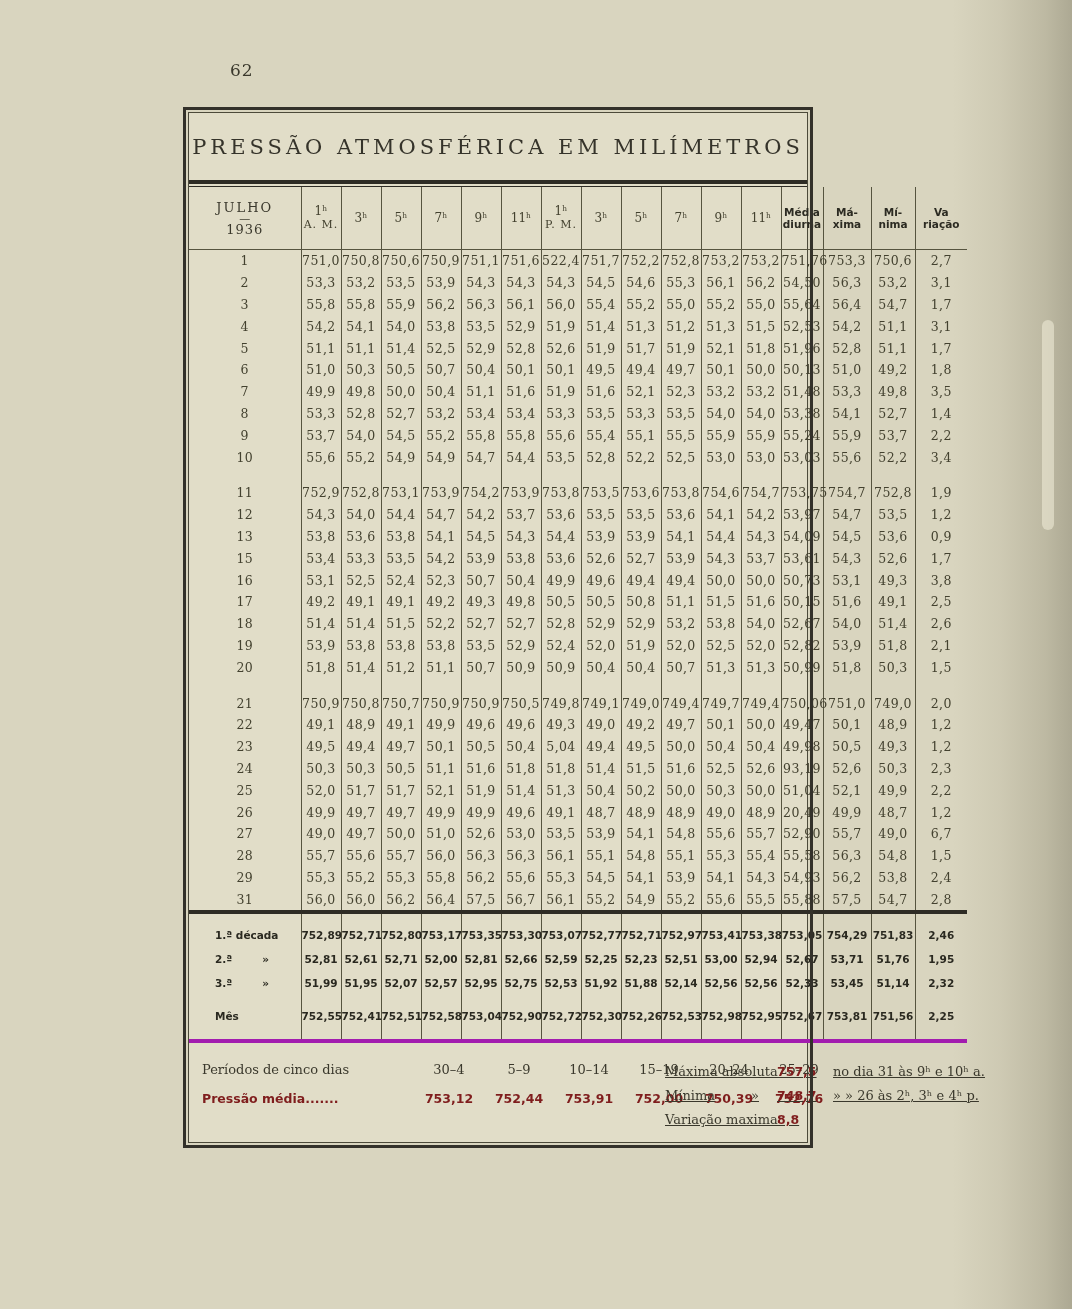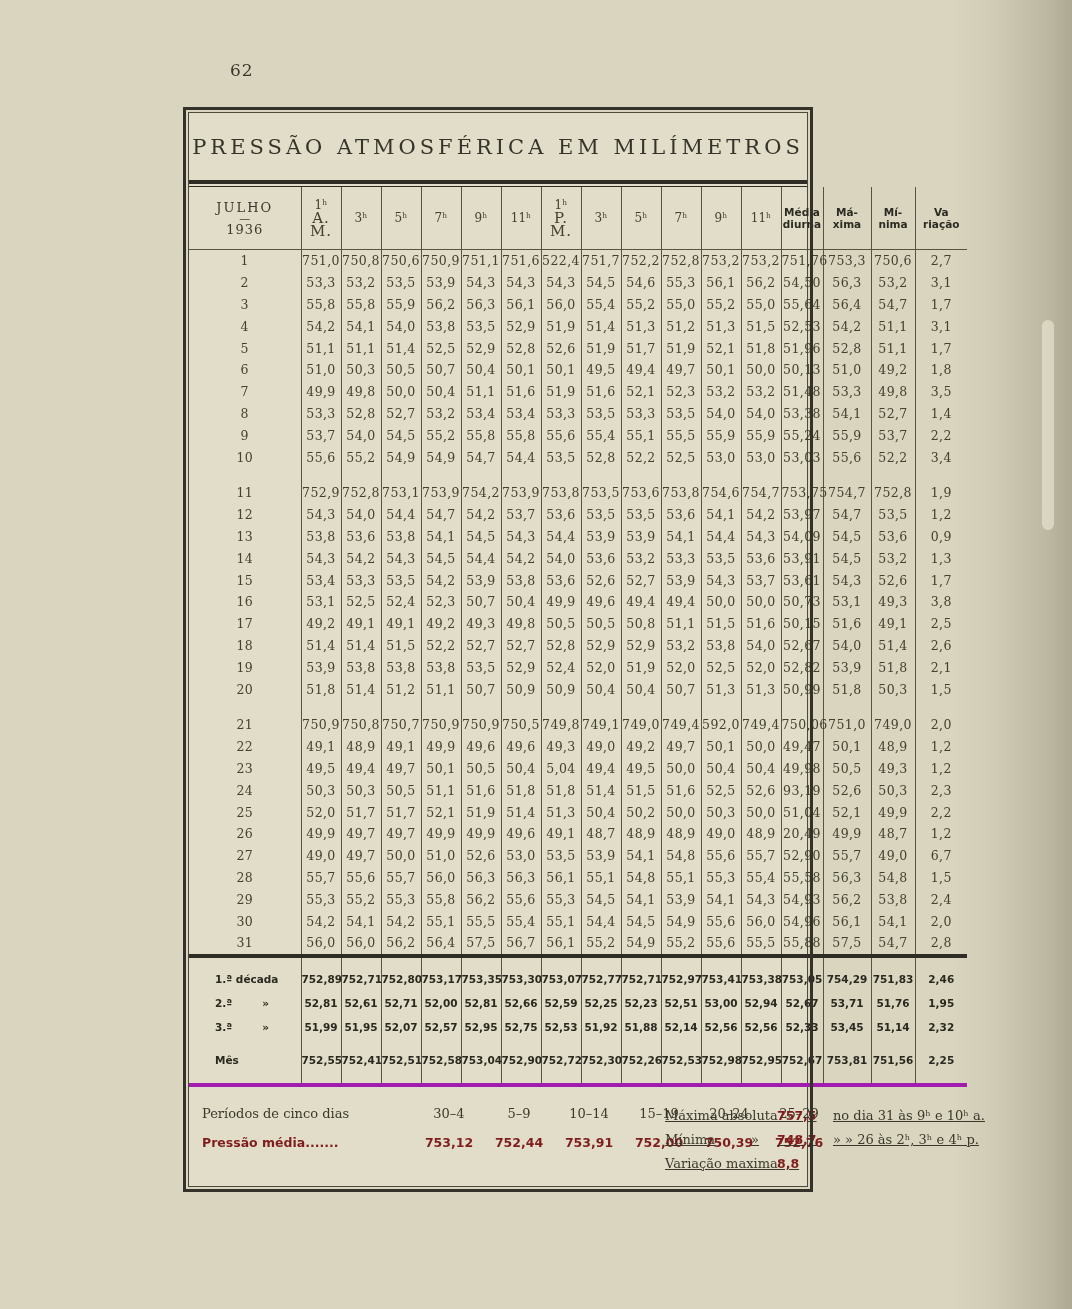--- a/index.html
+++ b/index.html
@@ -48,21 +48,21 @@
     font-size:12.5px;color:#43412f;
   }
   th:not(:first-child), td:not(:first-child){
     border-left:1px solid #56543f;
   }
   thead th{height:62px;border-bottom:1px solid #56543f;font-weight:normal;}
   .corner-month{font-size:13px;letter-spacing:2px;color:#3a382c;}
   .corner-dash{font-size:11px;line-height:7px;color:#3a382c;}
   .corner-year{font-size:13px;letter-spacing:1px;color:#3a382c;}
   .hour-head div{line-height:13px;font-size:12px;}
-  .hour-head .sub{font-size:15px;letter-spacing:1px;}
+  .hour-head .sub{font-size:11px;letter-spacing:1px;}
   .bold-head div{
     font-family:"DejaVu Sans", sans-serif;font-weight:bold;
     font-size:10.5px;line-height:12px;color:#2c2b22;
   }
   tbody.grp td{height:21.8px;letter-spacing:0.4px;}
   tbody.grp.gap tr:first-child td{padding-top:14px;}
   tbody.summary td{
     font-family:"DejaVu Sans", sans-serif;font-weight:bold;
     font-size:10.5px;height:24px;color:#2a2920;letter-spacing:0;
   }
@@ -427,39 +427,20 @@
           <td>53,9</td>
           <td>54,1</td>
           <td>54,4</td>
           <td>54,3</td>
           <td>54,09</td>
           <td>54,5</td>
           <td>53,6</td>
           <td>0,9</td>
         </tr>
         <tr>
-          <td>14</td>
-          <td>54,3</td>
-          <td>54,2</td>
-          <td>54,3</td>
-          <td>54,5</td>
-          <td>54,4</td>
-          <td>54,2</td>
-          <td>54,0</td>
-          <td>53,6</td>
-          <td>53,2</td>
-          <td>53,3</td>
-          <td>53,5</td>
-          <td>53,6</td>
-          <td>53,91</td>
-          <td>54,5</td>
-          <td>53,2</td>
-          <td>1,3</td>
-        </tr>
-        <tr>
           <td>15</td>
           <td>53,4</td>
           <td>53,3</td>
           <td>53,5</td>
           <td>54,2</td>
           <td>53,9</td>
           <td>53,8</td>
           <td>53,6</td>
           <td>52,6</td>
           <td>52,7</td>
@@ -573,21 +554,21 @@
           <td>750,9</td>
           <td>750,8</td>
           <td>750,7</td>
           <td>750,9</td>
           <td>750,9</td>
           <td>750,5</td>
           <td>749,8</td>
           <td>749,1</td>
           <td>749,0</td>
           <td>749,4</td>
-          <td>592,0</td>
+          <td>749,7</td>
           <td>749,4</td>
           <td>750,06</td>
           <td>751,0</td>
           <td>749,0</td>
           <td>2,0</td>
         </tr>
         <tr>
           <td>22</td>
           <td>49,1</td>
           <td>48,9</td>
@@ -731,39 +712,20 @@
           <td>55,3</td>
           <td>54,5</td>
           <td>54,1</td>
           <td>53,9</td>
           <td>54,1</td>
           <td>54,3</td>
           <td>54,93</td>
           <td>56,2</td>
           <td>53,8</td>
           <td>2,4</td>
-        </tr>
-        <tr>
-          <td>30</td>
-          <td>54,2</td>
-          <td>54,1</td>
-          <td>54,2</td>
-          <td>55,1</td>
-          <td>55,5</td>
-          <td>55,4</td>
-          <td>55,1</td>
-          <td>54,4</td>
-          <td>54,5</td>
-          <td>54,9</td>
-          <td>55,6</td>
-          <td>56,0</td>
-          <td>54,96</td>
-          <td>56,1</td>
-          <td>54,1</td>
-          <td>2,0</td>
         </tr>
         <tr>
           <td>31</td>
           <td>56,0</td>
           <td>56,0</td>
           <td>56,2</td>
           <td>56,4</td>
           <td>57,5</td>
           <td>56,7</td>
           <td>56,1</td>

